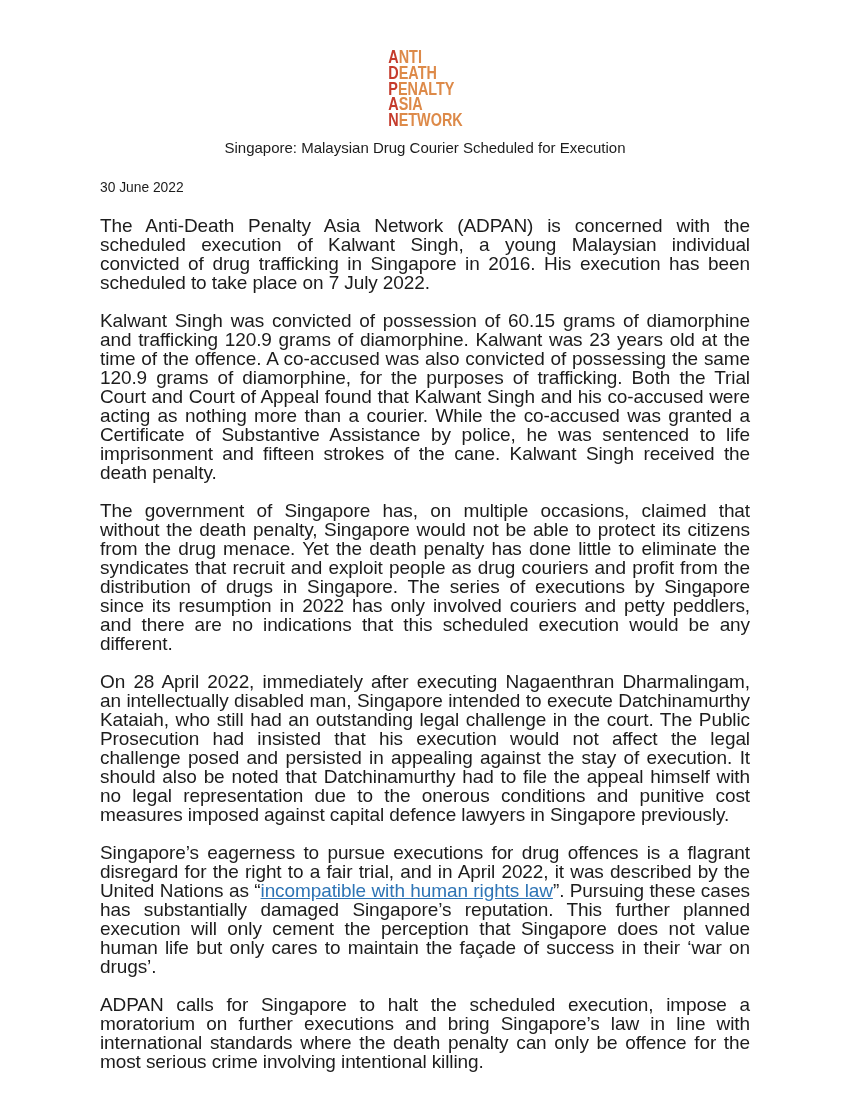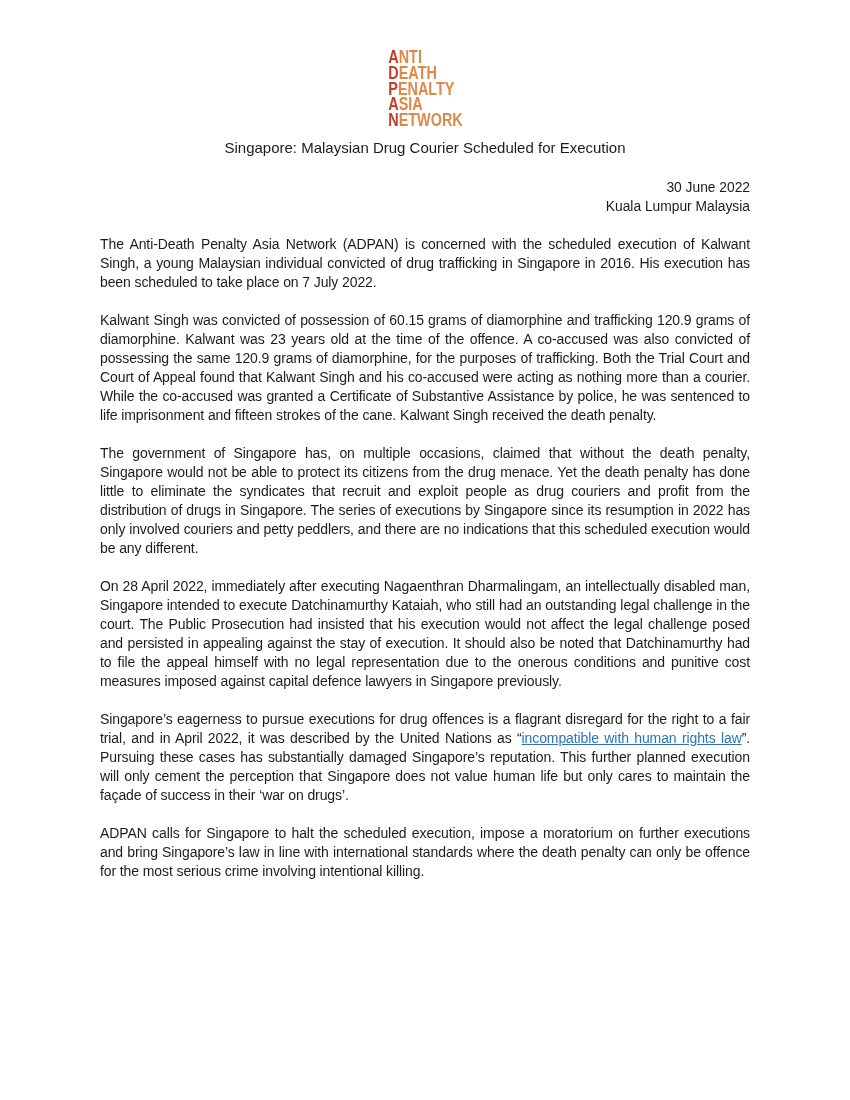--- a/index.html
+++ b/index.html
@@ -37,25 +37,24 @@
     text-align: center;
     font-weight: 400;
     font-size: 15px;
     line-height: 18px;
     margin-top: 7px;
   }
   .dateline {
     margin-top: 21px;
     font-size: 13.8px;
     line-height: 19px;
-    text-align: right;
   }
   .para {
     margin: 19px 0 0 0;
-    font-size: 14px;
+    font-size: 19px;
     line-height: 19px;
     letter-spacing: -0.1px;
     text-align: justify;
   }
   .doc-link {
     color: var(--link-blue, #2e74b5);
     text-decoration: underline;
     cursor: pointer;
   }
 </style>
@@ -71,21 +70,20 @@
       <div class="logo-line"><span class="logo-initial">P</span><span class="logo-rest">ENALTY</span></div>
       <div class="logo-line"><span class="logo-initial">A</span><span class="logo-rest">SIA</span></div>
       <div class="logo-line"><span class="logo-initial">N</span><span class="logo-rest">ETWORK</span></div>
     </div>
   </div>
 
   <div class="title">Singapore: Malaysian Drug Courier Scheduled for Execution</div>
 
   <div class="dateline">
     <div>30 June 2022</div>
-    <div>Kuala Lumpur Malaysia</div>
   </div>
 
   <p class="para">The Anti-Death Penalty Asia Network (ADPAN) is concerned with the scheduled execution of Kalwant Singh, a young Malaysian individual convicted of drug trafficking in Singapore in 2016. His execution has been scheduled to take place on 7 July 2022.</p>
 
   <p class="para">Kalwant Singh was convicted of possession of 60.15 grams of diamorphine and trafficking 120.9 grams of diamorphine. Kalwant was 23 years old at the time of the offence. A co-accused was also convicted of possessing the same 120.9 grams of diamorphine, for the purposes of trafficking.  Both the Trial Court and Court of Appeal found that Kalwant Singh and his co-accused were acting as nothing more than a courier. While the co-accused was granted a Certificate of Substantive Assistance by police, he was sentenced to life imprisonment and fifteen strokes of the cane. Kalwant Singh received the death penalty.</p>
 
   <p class="para">The government of Singapore has, on multiple occasions, claimed that without the death penalty, Singapore would not be able to protect its citizens from the drug menace. Yet the death penalty has done little to eliminate the syndicates that recruit and exploit people as drug couriers and profit from the distribution of drugs in Singapore. The series of executions by Singapore since its resumption in 2022 has only involved couriers and petty peddlers, and there are no indications that this scheduled execution would be any different.</p>
 
   <p class="para">On 28 April 2022, immediately after executing Nagaenthran Dharmalingam, an intellectually disabled man, Singapore intended to execute Datchinamurthy Kataiah, who still had an outstanding legal challenge in the court. The Public Prosecution had insisted that his execution would not affect the legal challenge posed and persisted in appealing against the stay of execution. It should also be noted that Datchinamurthy had to file the appeal himself with no legal representation due to the onerous conditions and punitive cost measures imposed against capital defence lawyers in Singapore previously.</p>
 

